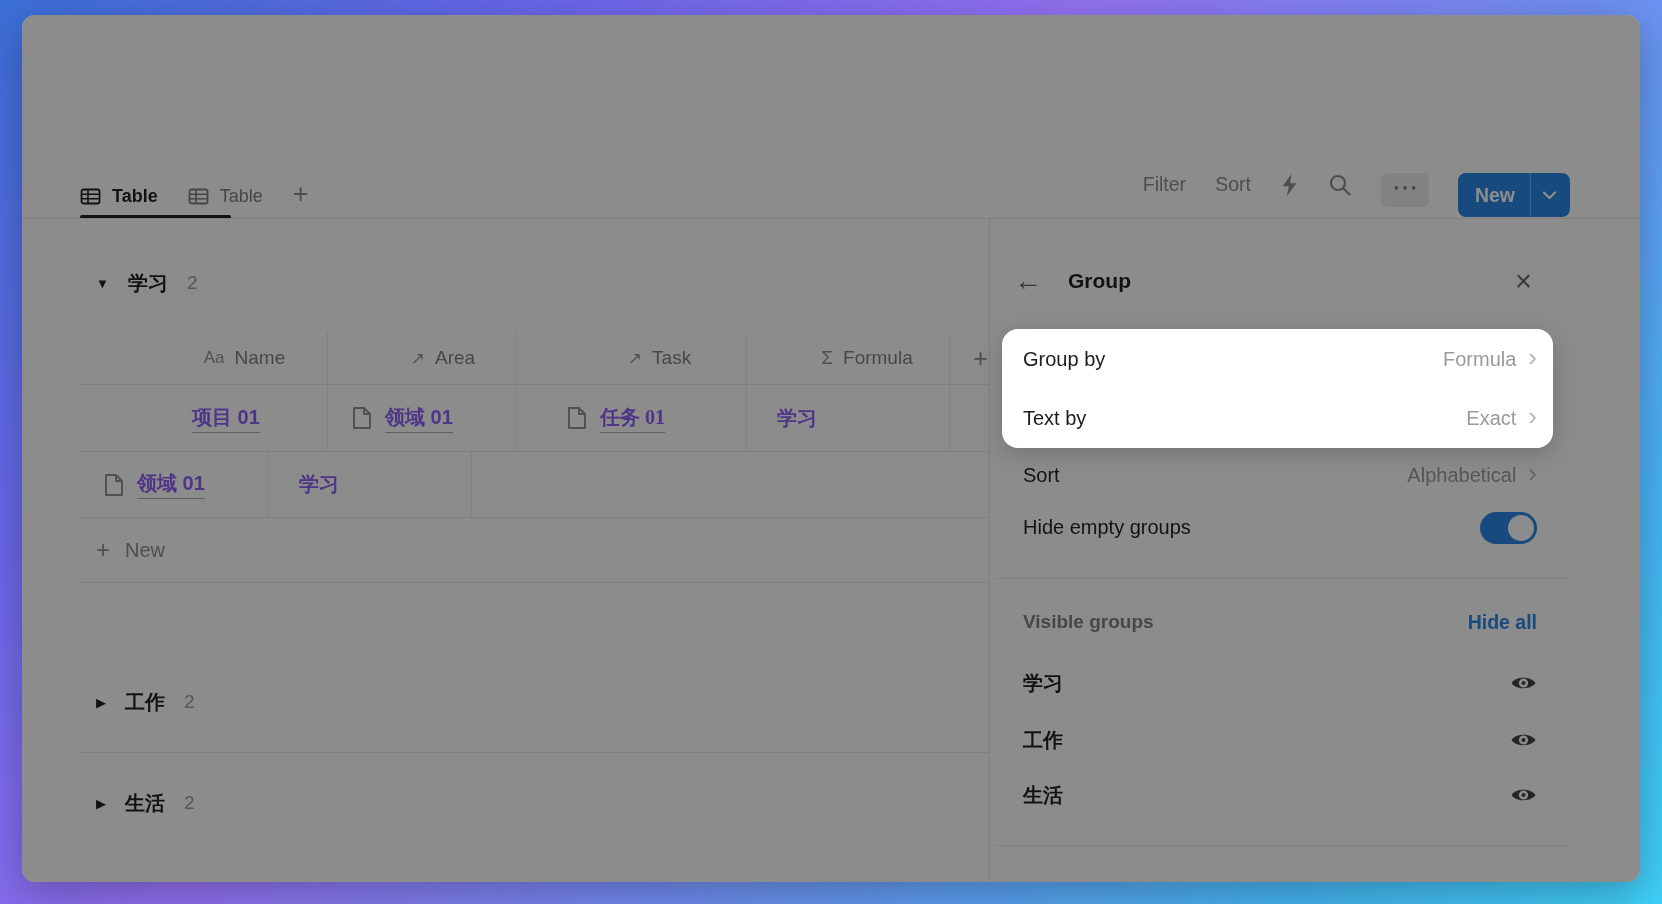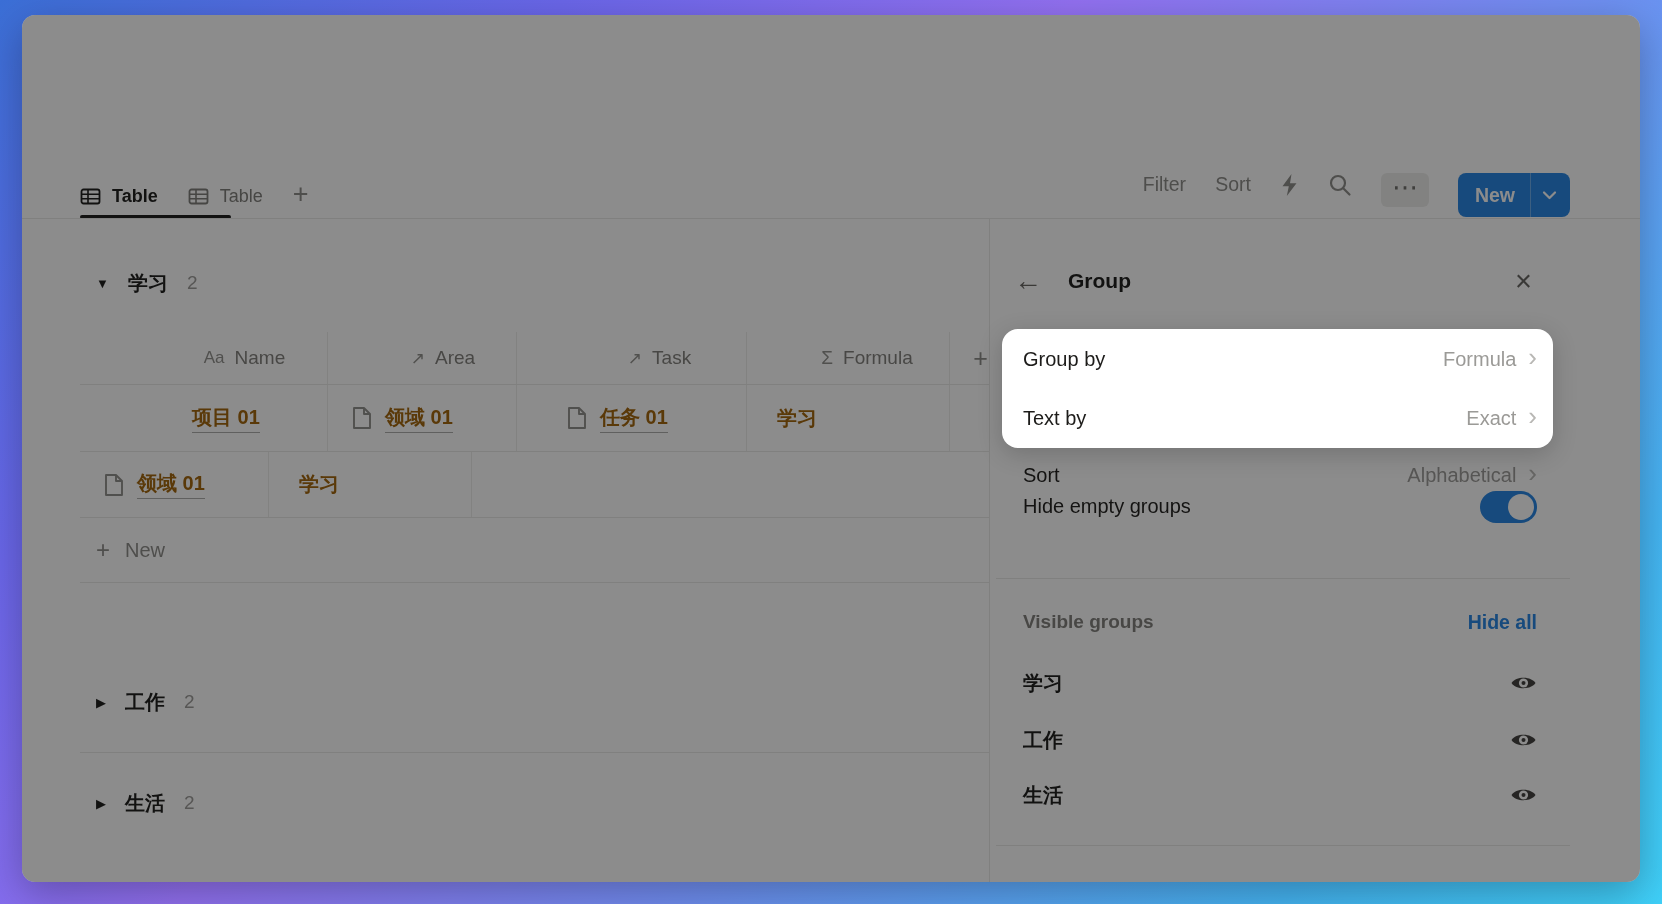--- a/index.html
+++ b/index.html
@@ -48,24 +48,24 @@
   .th-area { width:189px; padding-left:42px; }
   .th-task { width:230px; padding-left:56px; }
   .th-formula { width:203px; padding-left:38px; }
   .th-add { flex:1; padding-left:22px; border-right:none; font-size:25px; color:#8b8a86; }
   .th-icon { font-size:17px; color:#8f8e8a; }
   .th-icon.sigma { font-size:19px; }
 
   .trow { position:absolute; left:58px; width:909px; display:flex; border-bottom:1px solid #e8e8e6; }
   .trow-1 { top:370px; height:67px; }
   .trow-2 { top:437px; height:66px; }
-  .td { display:flex; align-items:center; border-right:1px solid #ececea; font-size:20px; font-weight:600; color:#a16207; cursor:pointer; }
+  .td { display:flex; align-items:center; border-right:1px solid #ececea; font-size:20px; font-weight:600; color:#8b5cf6; cursor:pointer; }
   .td-name { width:248px; padding-left:112px; }
   .td-area { width:189px; padding-left:24px; gap:13px; }
-  .td-task { width:230px; padding-left:50px; gap:13px; }
+  .td-task { width:230px; padding-left:50px; gap:13px;font-family:Liberation Serif, serif; }
   .td-formula { width:203px; padding-left:30px; }
   .td-add { flex:1; border-right:none; }
   .cell-link { border-bottom:1.5px solid rgba(60,58,52,0.42); padding-bottom:1px; }
   .page-icon { flex:0 0 auto; display:flex; }
 
   .new-row { position:absolute; left:58px; top:503px; width:909px; height:65px; display:flex; align-items:center; gap:15px; padding-left:16px; border-bottom:1px solid #e8e8e6; color:#8b8a86; cursor:pointer; }
   .new-row .plus { font-size:24px; font-weight:300; }
   .new-row .lbl { font-size:20px; }
 
   .group-collapsed-1 { top:667px; }
@@ -80,21 +80,21 @@
   .close-icon { margin-left:auto; margin-right:40px; font-size:29px; color:#64635f; cursor:pointer; line-height:1; }
 
   .spotlight-card { position:absolute; left:980px; top:314px; width:551px; height:119px; background:#fff; border-radius:16px; z-index:20; display:flex; flex-direction:column; justify-content:center; box-shadow:0 6px 24px rgba(0,0,0,0.18); }
   .card-row { height:59px; display:flex; align-items:center; padding:0 16px 0 21px; cursor:pointer; }
   .row-label { font-size:20px; color:#1d1c1a; font-weight:500; }
   .row-value { margin-left:auto; font-size:20px; color:#9b9a97; }
   .chev { margin-left:12px; font-size:26px; color:#b8b7b4; line-height:0.8; padding-bottom:4px; }
 
   .panel-row { position:absolute; left:980px; width:551px; height:55px; display:flex; align-items:center; padding:0 16px 0 21px; cursor:pointer; }
   .sort-row { top:433px; }
-  .hide-row { top:464px;gap:16px; }
+  .hide-row { top:485px;gap:16px; }
   .toggle { margin-left:auto; width:57px; height:32px; border-radius:16px; background:#2383e2; position:relative; cursor:pointer; }
   .toggle .knob { position:absolute; right:3px; top:3px; width:26px; height:26px; border-radius:50%; background:#fff; }
 
   .panel-divider { position:absolute; left:974px; width:574px; height:1px; background:#e8e8e6; }
   .pd-1 { top:563px; }
   .pd-2 { top:830px; }
 
   .vg-header { position:absolute; left:980px; top:587px; width:551px; height:40px; display:flex; align-items:center; padding:0 16px 0 21px;text-align:center; }
   .vg-label { font-size:19px; font-weight:600; color:#7f7e7a; }
   .hide-all { margin-left:auto; font-size:19.5px; font-weight:600; color:#2383e2; cursor:pointer; }

